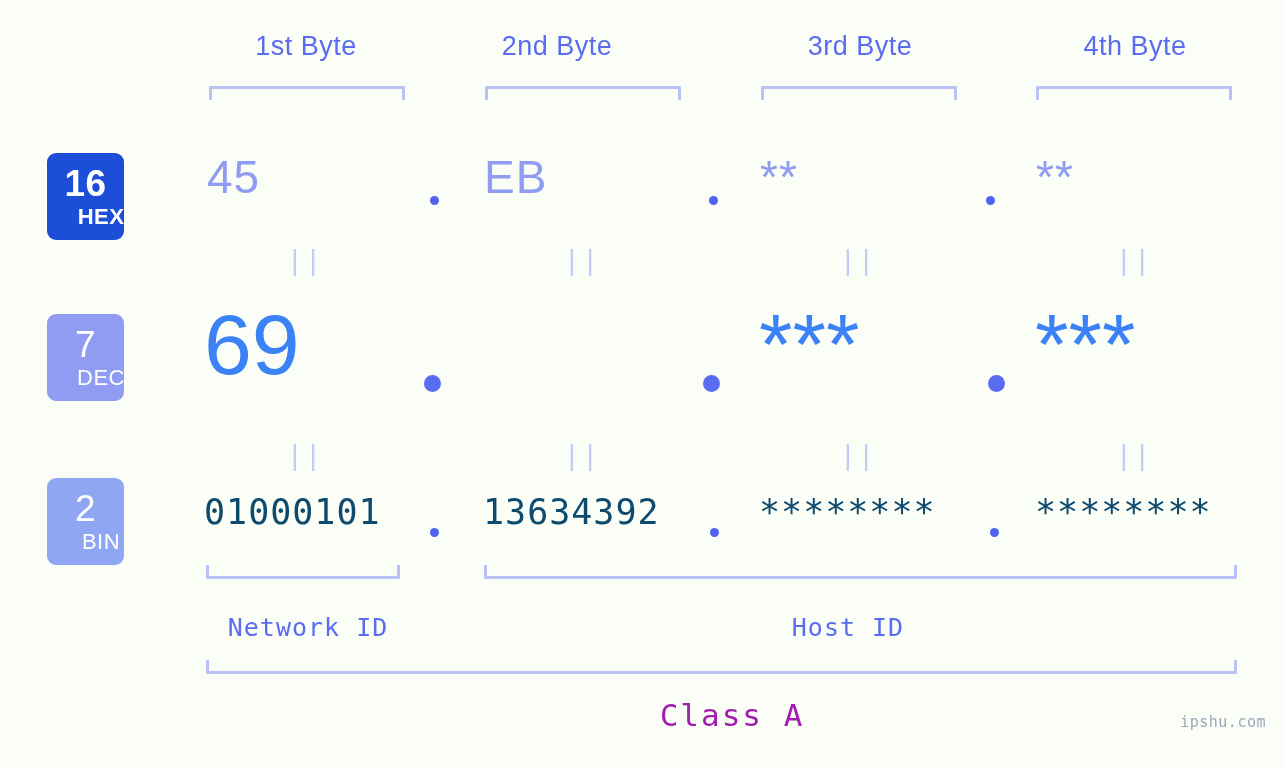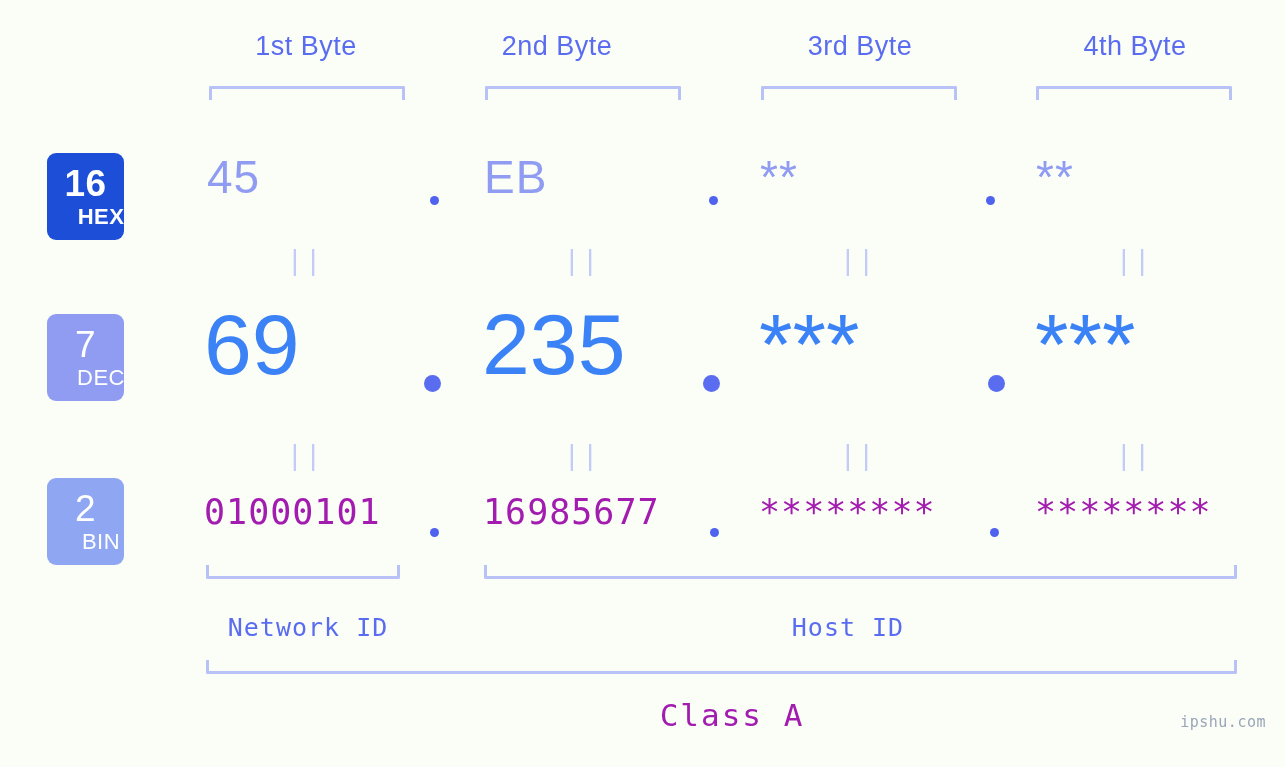--- a/index.html
+++ b/index.html
@@ -90,21 +90,21 @@
   }
   .dec-cell {
     top: 295px;
     font-size: 86px;
     color: #3b82f6;
     letter-spacing: 0px;
   }
   .bin-cell {
     top: 492px;
     font-size: 35px;
-    color: #a21caf;
+    color: #0c4a6e;
     font-family: "DejaVu Sans Mono", monospace;
     letter-spacing: 1px;
   }
 
   
   .dot {
     position: absolute;
     border-radius: 50%;
     background: #5a6cf0;
   }
@@ -184,39 +184,38 @@
   <div class="eq" style="left:760px;top:246px;width:196px;text-align:center;">||</div>
   <div class="eq" style="left:1036px;top:246px;width:196px;text-align:center;">||</div>
 
   <div class="badge" style="top:314px;background:#8f9cf2;">
     <span class="num">7</span>
     <span class="nm">DEC</span>
   </div>
 
   <div class="cell dec-cell" style="left:204px;width:196px;">69</div>
   <div class="dot dec" style="left:424px;top:375px;"></div>
-  <div class="cell dec-cell" style="left:482px;width:196px;">235</div>
   <div class="dot dec" style="left:703px;top:375px;"></div>
   <div class="cell dec-cell" style="left:759px;width:196px;">***</div>
   <div class="dot dec" style="left:988px;top:375px;"></div>
   <div class="cell dec-cell" style="left:1035px;width:196px;">***</div>
 
   <div class="eq" style="left:207px;top:441px;width:196px;text-align:center;">||</div>
   <div class="eq" style="left:484px;top:441px;width:196px;text-align:center;">||</div>
   <div class="eq" style="left:760px;top:441px;width:196px;text-align:center;">||</div>
   <div class="eq" style="left:1036px;top:441px;width:196px;text-align:center;">||</div>
 
   <div class="badge" style="top:478px;background:#8fa6f2;">
     <span class="num">2</span>
     <span class="nm">BIN</span>
   </div>
 
   <div class="cell bin-cell" style="left:204px;width:196px;">01000101</div>
   <div class="dot bin" style="left:430px;top:528px;"></div>
-  <div class="cell bin-cell" style="left:483px;width:196px;">16985677</div>
+  <div class="cell bin-cell" style="left:483px;width:196px;">13634392</div>
   <div class="dot bin" style="left:710px;top:528px;"></div>
   <div class="cell bin-cell" style="left:759px;width:196px;">********</div>
   <div class="dot bin" style="left:990px;top:528px;"></div>
   <div class="cell bin-cell" style="left:1035px;width:196px;">********</div>
 
   <div class="bracket-up" style="left:206px;top:565px;width:194px;"></div>
   <div class="bracket-up" style="left:484px;top:565px;width:753px;"></div>
 
   <div class="id-label" style="left:208px;top:613px;width:200px;">Network ID</div>
   <div class="id-label" style="left:748px;top:613px;width:200px;">Host ID</div>

